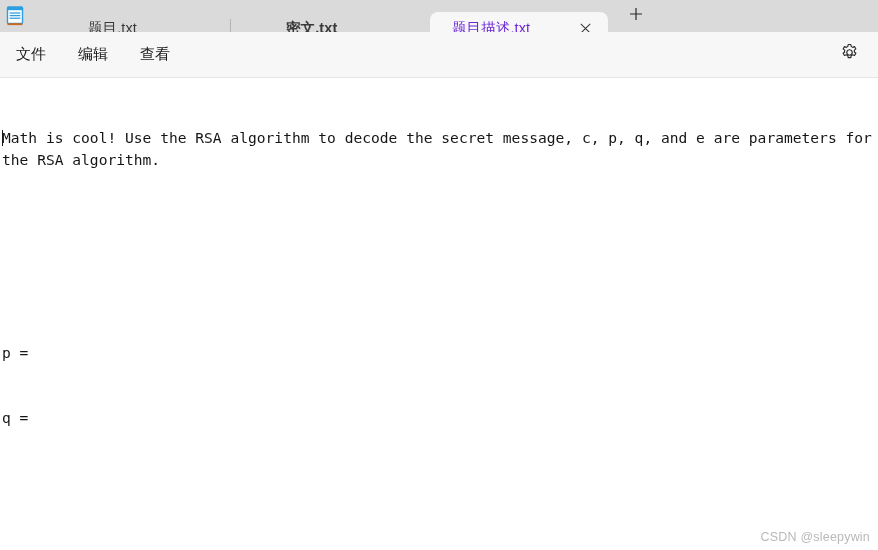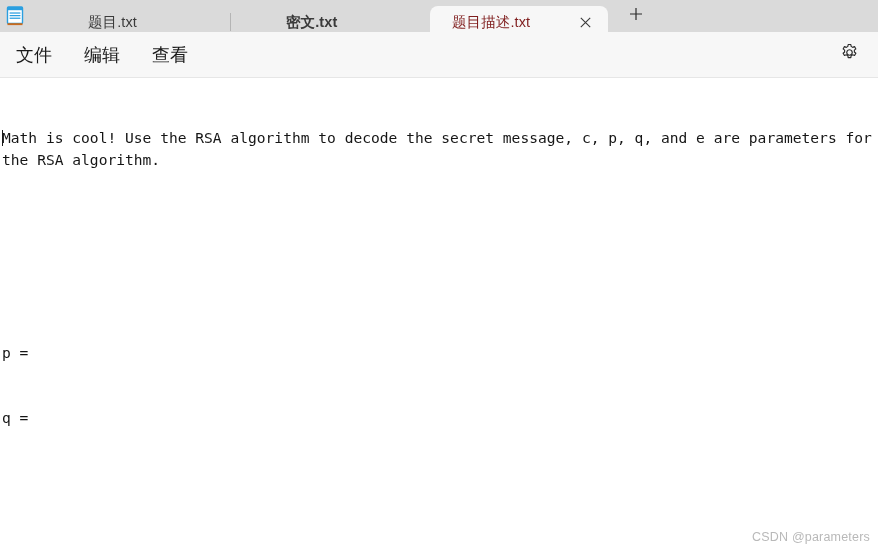--- a/index.html
+++ b/index.html
@@ -39,21 +39,21 @@
     height: 32px;
     display: flex;
     align-items: center;
     justify-content: center;
     flex: 0 0 auto;
   }
   .app-icon svg { display: block; }
 
   .tabs {
     display: flex;
-    align-items: center;
+    align-items: flex-start;
     height: 20px;
     flex: 0 0 auto;
   }
 
   .tab {
     position: relative;
     height: 32px;
     display: flex;
     align-items: center;
     box-sizing: border-box;
@@ -86,21 +86,21 @@
   .tab.active {
     background: #f7f7f7;
     border-top-left-radius: 8px;
     border-top-right-radius: 8px;
     padding: 0 10px 0 22px;
     min-width: 178px;
     justify-content: space-between;
   }
   .tab-label {
     font-size: 14.5px;
-    color: #7f1d1d;
+    color: #6d28d9;
     letter-spacing: 0.1px;
   }
   .tab.inactive .tab-label { color: #3a3a3a; }
 
   .tab-close {
     width: 26px;
     height: 24px;
     display: flex;
     align-items: center;
     justify-content: center;
@@ -148,21 +148,21 @@
     position: relative;
     height: 45px;
     background: #f7f7f7;
     display: flex;
     align-items: center;
     padding-left: 4px;
     flex: 0 0 auto;
     border-bottom: 1px solid #e6e6e6;
   }
   .menu-item {
-    font-size: 18px;
+    font-size: 15px;
     color: #1a1a1a;
     padding: 5px 12px;
     border-radius: 4px;
     margin-right: 8px;
     white-space: nowrap;
   }
   .menu-spacer { flex: 1 1 auto; }
   .settings-btn {
     width: 34px;
     height: 30px;
@@ -311,16 +311,16 @@
       <div class="para">p =</div>
       <div class="para">q =</div>
       
       
       
       
       
       
     </div>
 
-    <div class="watermark">CSDN @parameters</div>
+    <div class="watermark">CSDN @sleepywin</div>
   </div>
 
 </div>
 
 </body></html>

